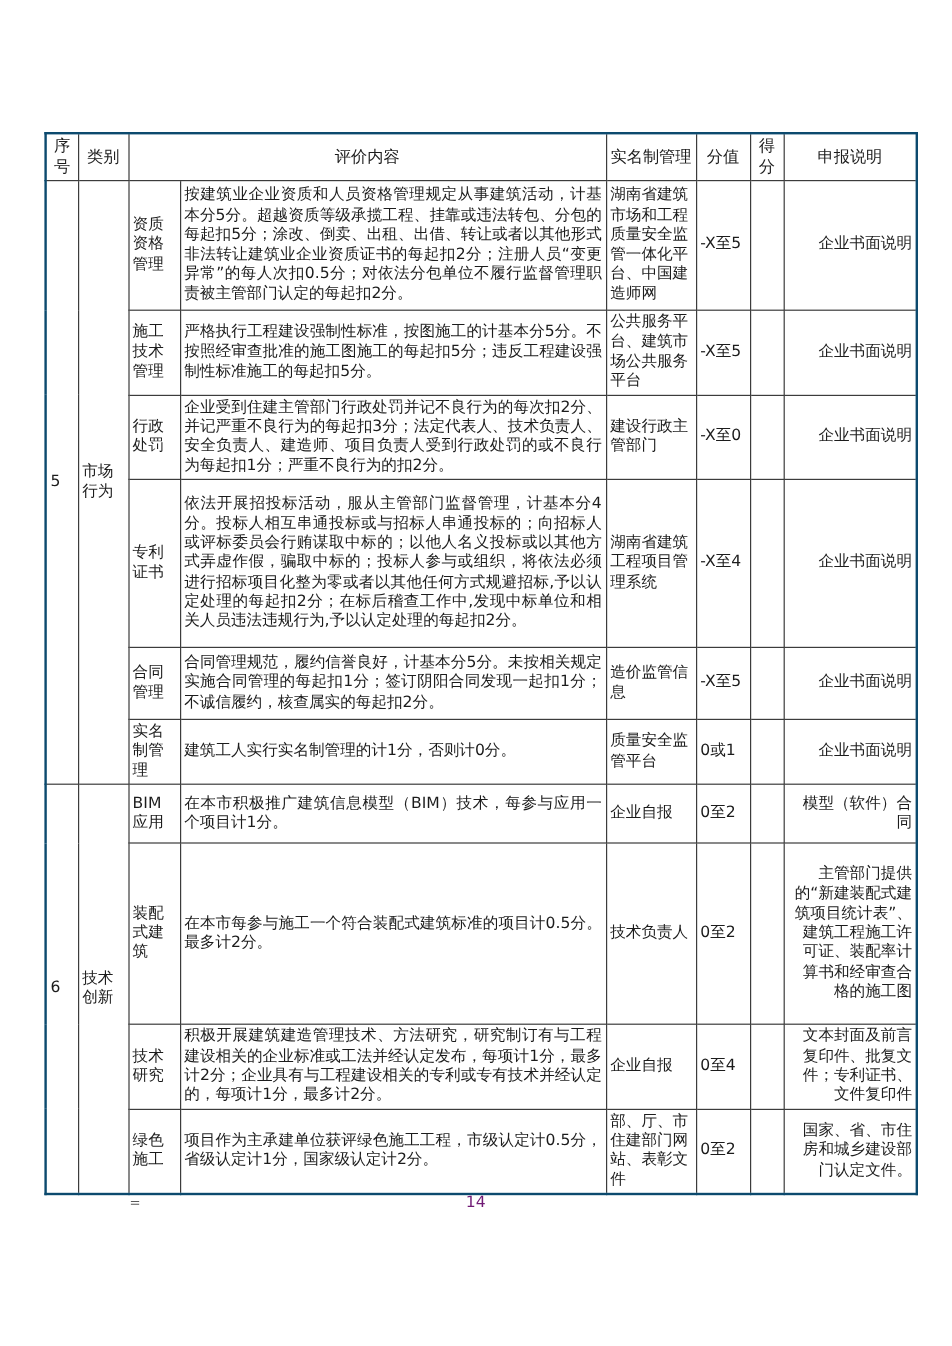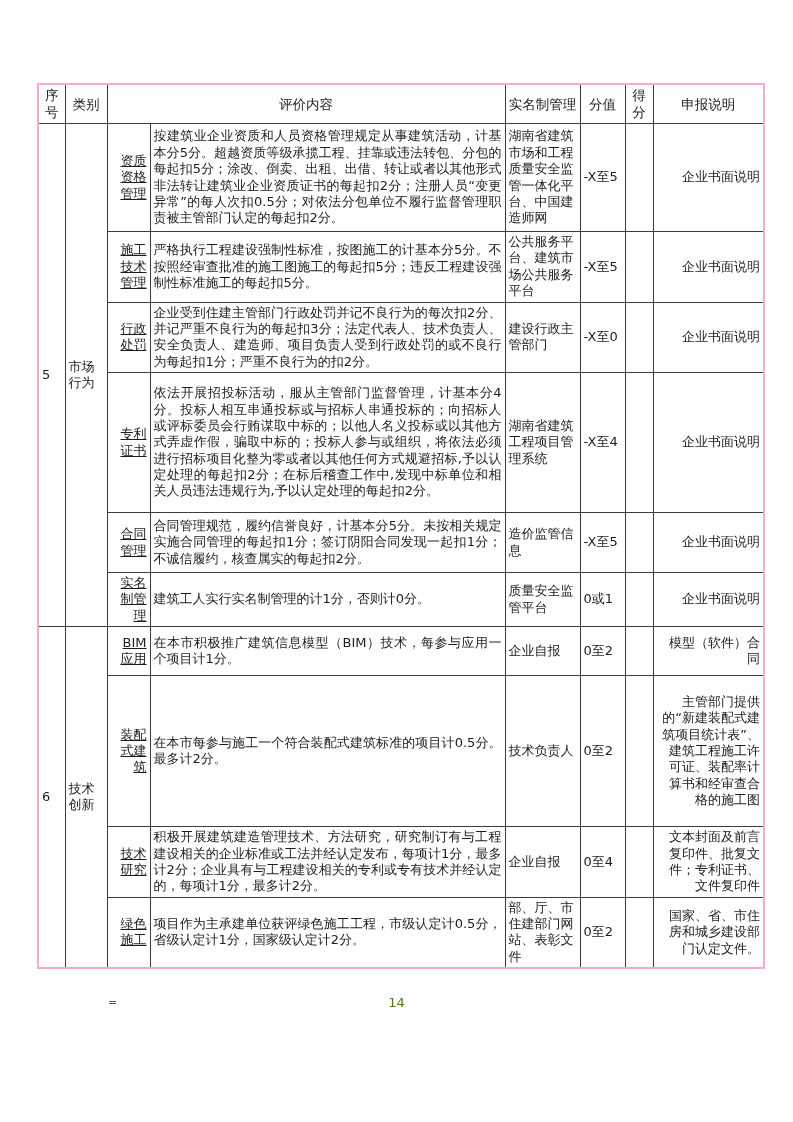--- a/index.html
+++ b/index.html
@@ -11,25 +11,25 @@
     height: 1122px;
     background: #ffffff;
     position: relative;
     font-family: "DejaVu Sans", sans-serif;
     color: #1c1c1c;
     overflow: hidden;
   }
   .doc-table {
     position: absolute;
     left: 37px;
-    top: 83px;
+    top: 110px;
     width: 726px;
     border-collapse: collapse;
     table-layout: fixed;
-    border: 2px solid #f9a8d4;
+    border: 2px solid #0c4a6e;
   }
   .doc-table td, .doc-table th {
     border: 1px solid #3c3c3c;
     vertical-align: middle;
     font-weight: normal;
     font-size: 13px;
     line-height: 1.26;
     padding: 2px 3px;
     overflow: hidden;
     word-break: break-all;
@@ -49,39 +49,38 @@
   }
   .source-cell {
     text-align: left;
     padding: 2px 4px;
   }
   .decl-cell {
     text-align: right;
     padding: 2px 8px;
   }
   .subcat-cell {
-    text-align: right;
+    text-align: left;
     padding: 2px 6px;
-    text-decoration: underline;
   }
   .footer-mark {
     position: absolute;
     left: 108px;
     top: 996px;
     font-size: 11px;
     color: #5a5a5a;
   }
   .page-number {
     position: absolute;
     left: 0;
     top: 995px;
     width: 793px;
     text-align: center;
     font-size: 13px;
-    color: #4d7c0f;
+    color: #701a75;
   }
 </style>
 </head>
 <body>
 
 <table class="doc-table">
   <colgroup>
     <col style="width:27px">
     <col style="width:42px">
     <col style="width:43px">

